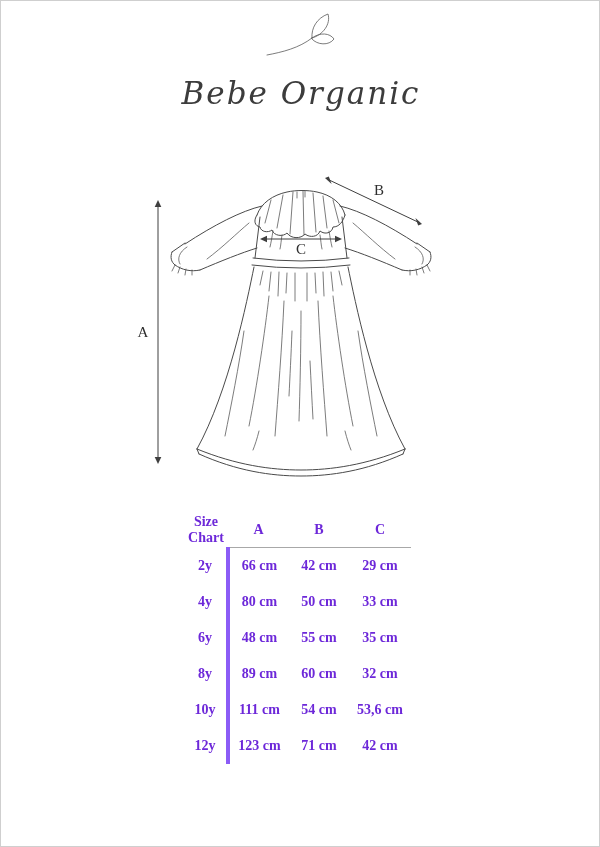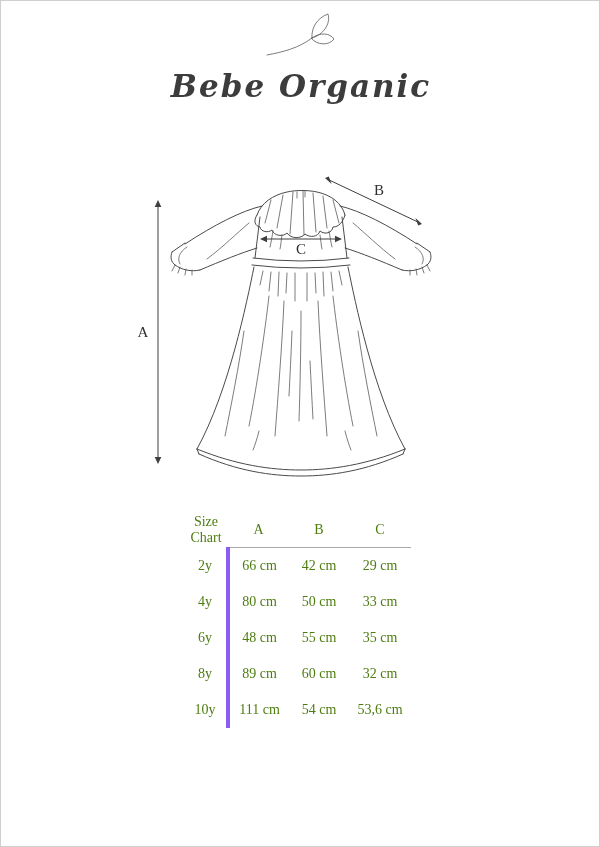--- a/index.html
+++ b/index.html
@@ -12,24 +12,24 @@
     font-family:"Liberation Serif","DejaVu Serif",serif;
     color:#2e2e2e;
     overflow:hidden;
   }
   
   .logo-block{
     position:absolute;left:0;top:0;width:600px;text-align:center;
   }
   .branch{display:block;margin:10px auto 0 auto;}
   .logo-text{
-    margin-top:11px;
+    margin-top:18px;
     font-family:"DejaVu Serif","Liberation Serif",serif;
     font-style:italic;
-    font-weight:700;
+    font-weight:400;
     font-size:31px;
     letter-spacing:2px;
     color:#3c3c3c;
   }
   .tagline{
     margin-top:9px;
     font-family:"Liberation Sans","DejaVu Sans",sans-serif;
     font-size:10px;
     letter-spacing:3.2px;
     color:#8f8f8f;
@@ -44,21 +44,21 @@
   .measure-label{
     font-family:"Liberation Serif","DejaVu Serif",serif;
     font-size:15px;fill:#2e2e2e;
   }
   
   .chart-wrap{position:absolute;left:183px;top:511px;}
   table{border-collapse:collapse;table-layout:fixed;}
   td,th{
     padding:0;margin:0;text-align:center;vertical-align:middle;
     font-family:"Liberation Serif","DejaVu Serif",serif;
-    font-size:14px;font-weight:400;color:#4d7c0f;
+    font-size:14px;font-weight:700;color:#6d28d9;
   }
   th{height:35px;}
   td{height:36px;}
   col.c-size{width:44px;}
   col.c-a{width:61px;}
   col.c-b{width:60px;}
   col.c-c{width:62px;}
   th.meas-head{border-bottom:1px solid #a8a8a8;}
   td.size-cell{border-right:4px solid #8b5cf6;}
   .title-2line{line-height:1.12;}
@@ -234,17 +234,23 @@
     <td>89 cm</td>
     <td>60 cm</td>
     <td>32 cm</td>
   </tr>
           <tr>
     <td class="size-cell">10y</td>
     <td>111 cm</td>
     <td>54 cm</td>
     <td>53,6 cm</td>
   </tr>
+          <tr>
+    <td class="size-cell">12y</td>
+    <td>123 cm</td>
+    <td>71 cm</td>
+    <td>42 cm</td>
+  </tr>
         </tbody>
     </table>
   </div>
 
 </div>
 
 </body></html>

